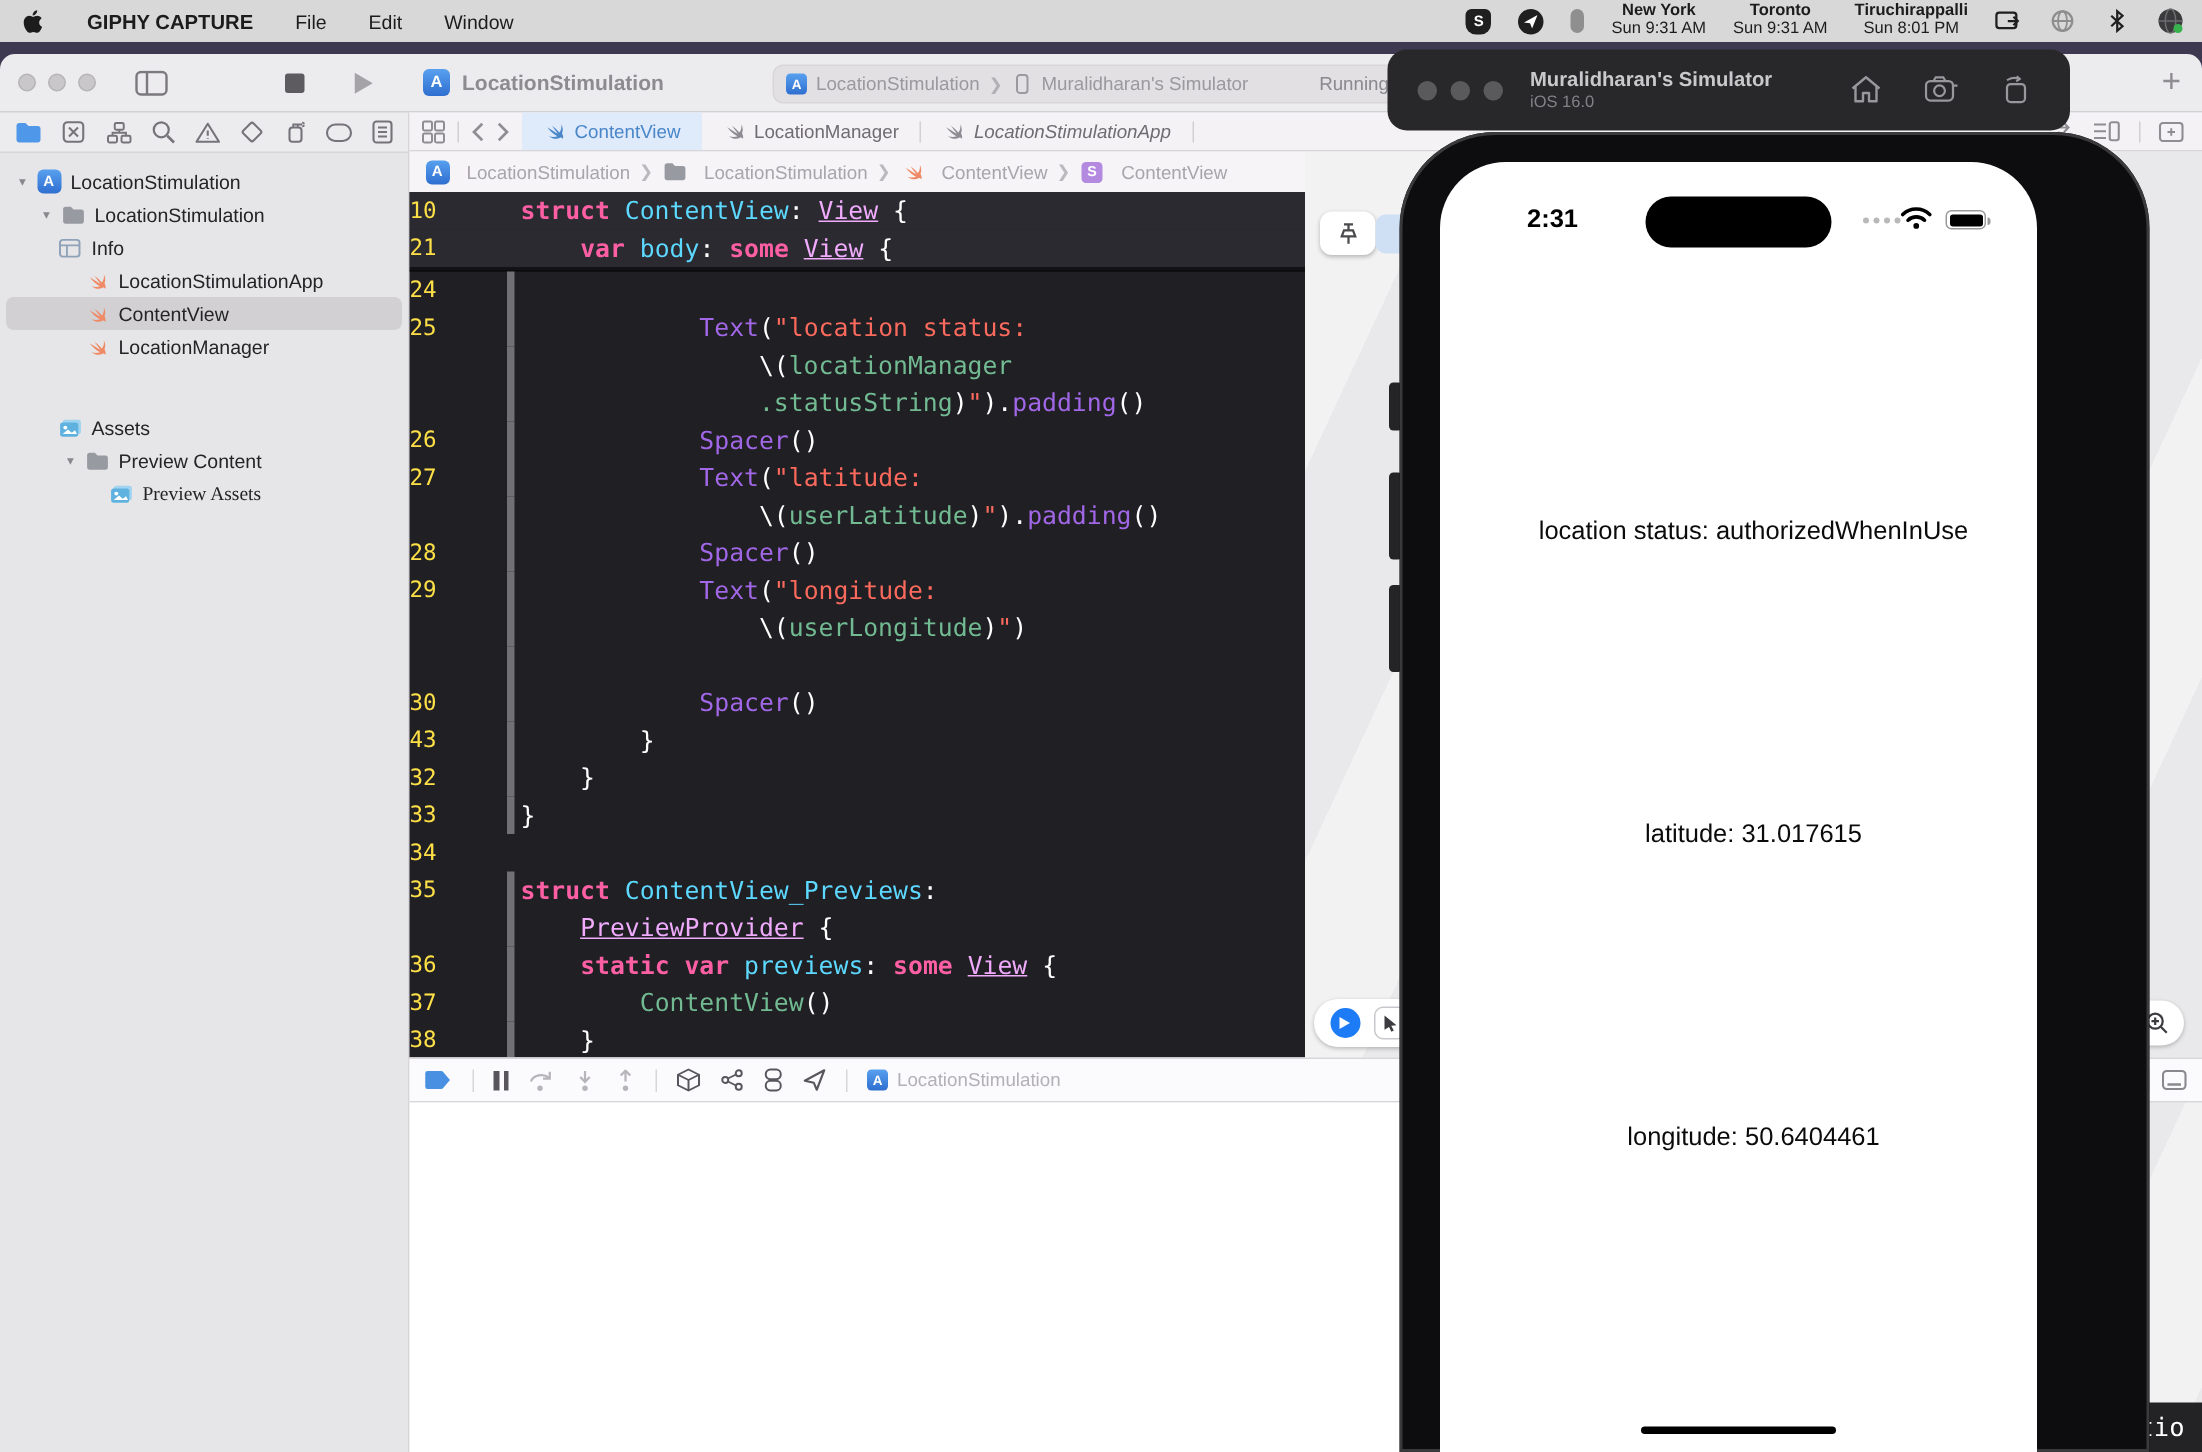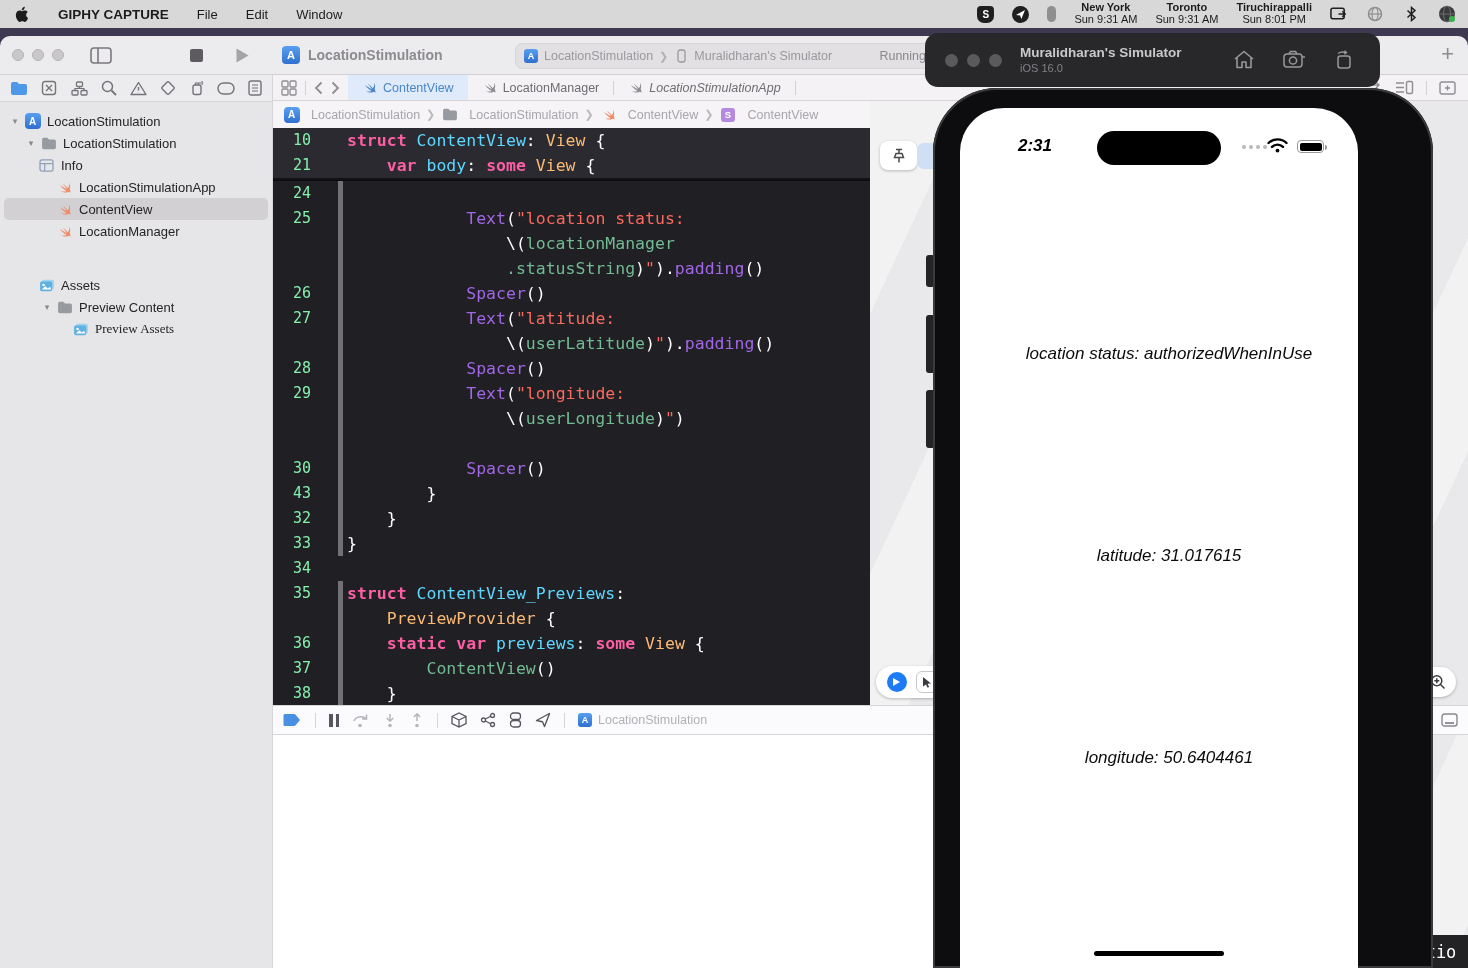--- a/index.html
+++ b/index.html
@@ -113,27 +113,27 @@
     display:flex; align-items:center; gap:8px; justify-content:flex-end; padding-right:10px;
     font-size:12.5px; color:#8a888d; }
 
   
   .codearea { position:absolute; left:273px; top:92px; width:597px; height:577px;
     background:#1f1f24; font-family:"DejaVu Sans Mono", monospace; font-size:16.5px;
     overflow:hidden; }
   .code-row { position:relative; height:25px; line-height:25px; white-space:pre; display:flex; }
   .code-row.sticky { background:#2a2a30; }
   .sticky-sep { height:3px; background:#131317; border-bottom:1px solid #0b0b0e; }
-  .lnum { width:58px; text-align:center; color:#86efac; font-size:15px; flex:none; }
+  .lnum { width:58px; text-align:left; color:#fde047; font-size:15px; flex:none; }
   .cbar { width:16px; flex:none; position:relative; }
   .cbar.on::before { content:""; position:absolute; left:7px; top:0; bottom:0; background:#717175; width:5px; }
   .lcode { flex:1; }
   .tok-k { color:#fc5fa3; font-weight:bold; }
   .tok-td { color:#5dd8ff; }
-  .tok-tu { color:#fdba74; }
+  .tok-tu { color:#f0abfc;text-decoration:underline; }
   .tok-fn { color:#a167e6; }
   .tok-st { color:#fc6a5d; }
   .tok-mb { color:#72bb92; }
   .tok-pl { color:#ffffff; }
 
   
   .debugbar { position:absolute; left:273px; top:669px; width:1195px; height:30px; background:#fbfafc;
     border-top:1px solid #d7d5d8; border-bottom:1px solid #d7d5d8;
     display:flex; align-items:center; gap:13px; padding:0 10px; color:#58565c; }
   .db-vsep { width:1px; height:15px; background:#d7d5d8; }
@@ -157,21 +157,21 @@
   .simtt { line-height:1.2; }
   .simtt .t1 { font-size:13.5px; font-weight:bold; color:#c9c9cc; }
   .simtt .t2 { font-size:11px; color:#828286; }
   .simicons { margin-left:auto; display:flex; gap:28px; padding-right:26px; color:#98989c; }
 
   .phone-wrap { position:absolute; left:926px; top:88px; width:452px; height:880px; z-index:10; }
   .sidebtn { position:absolute; left:0; width:9px; background:#242427; border-radius:3px; }
   .sb1 { top:167px; height:32px; } .sb2 { top:227px; height:58px; } .sb3 { top:302px; height:58px; }
   .sbR { position:absolute; left:443px; width:9px; top:232px; height:92px; background:#242427; border-radius:3px; }
   .bezel { position:absolute; left:7px; top:0; width:500px; height:880px; background:#0d0d0f;
-    border-radius:64px 64px 0 0; box-shadow:0 0 0 2px #3a3a3d inset;font-style:italic; }
+    border-radius:64px 64px 0 0; box-shadow:0 0 0 2px #3a3a3d inset; }
   .pscreen { position:absolute; left:27px; top:20px; width:398px; height:860px; background:#ffffff;
     border-radius:44px 44px 0 0; overflow:hidden; }
   .ptime { position:absolute; left:40px; top:28px; width:70px; text-align:center;
     font-size:17px; font-weight:bold; color:#000; }
   .island { position:absolute; left:137px; top:23px; width:124px; height:34px; background:#000; border-radius:17px; }
   .celldots { position:absolute; left:282px; top:37px; display:flex; gap:3px; }
   .celldots i { width:4px; height:4px; border-radius:50%; background:#b9b9bb; }
   .pwifi { position:absolute; left:307px; top:30px; color:#000; }
   .pbat { position:absolute; left:337px; top:32px; width:27px; height:13px; border:1px solid #9a9a9c;
     border-radius:4px; padding:1.5px; }

